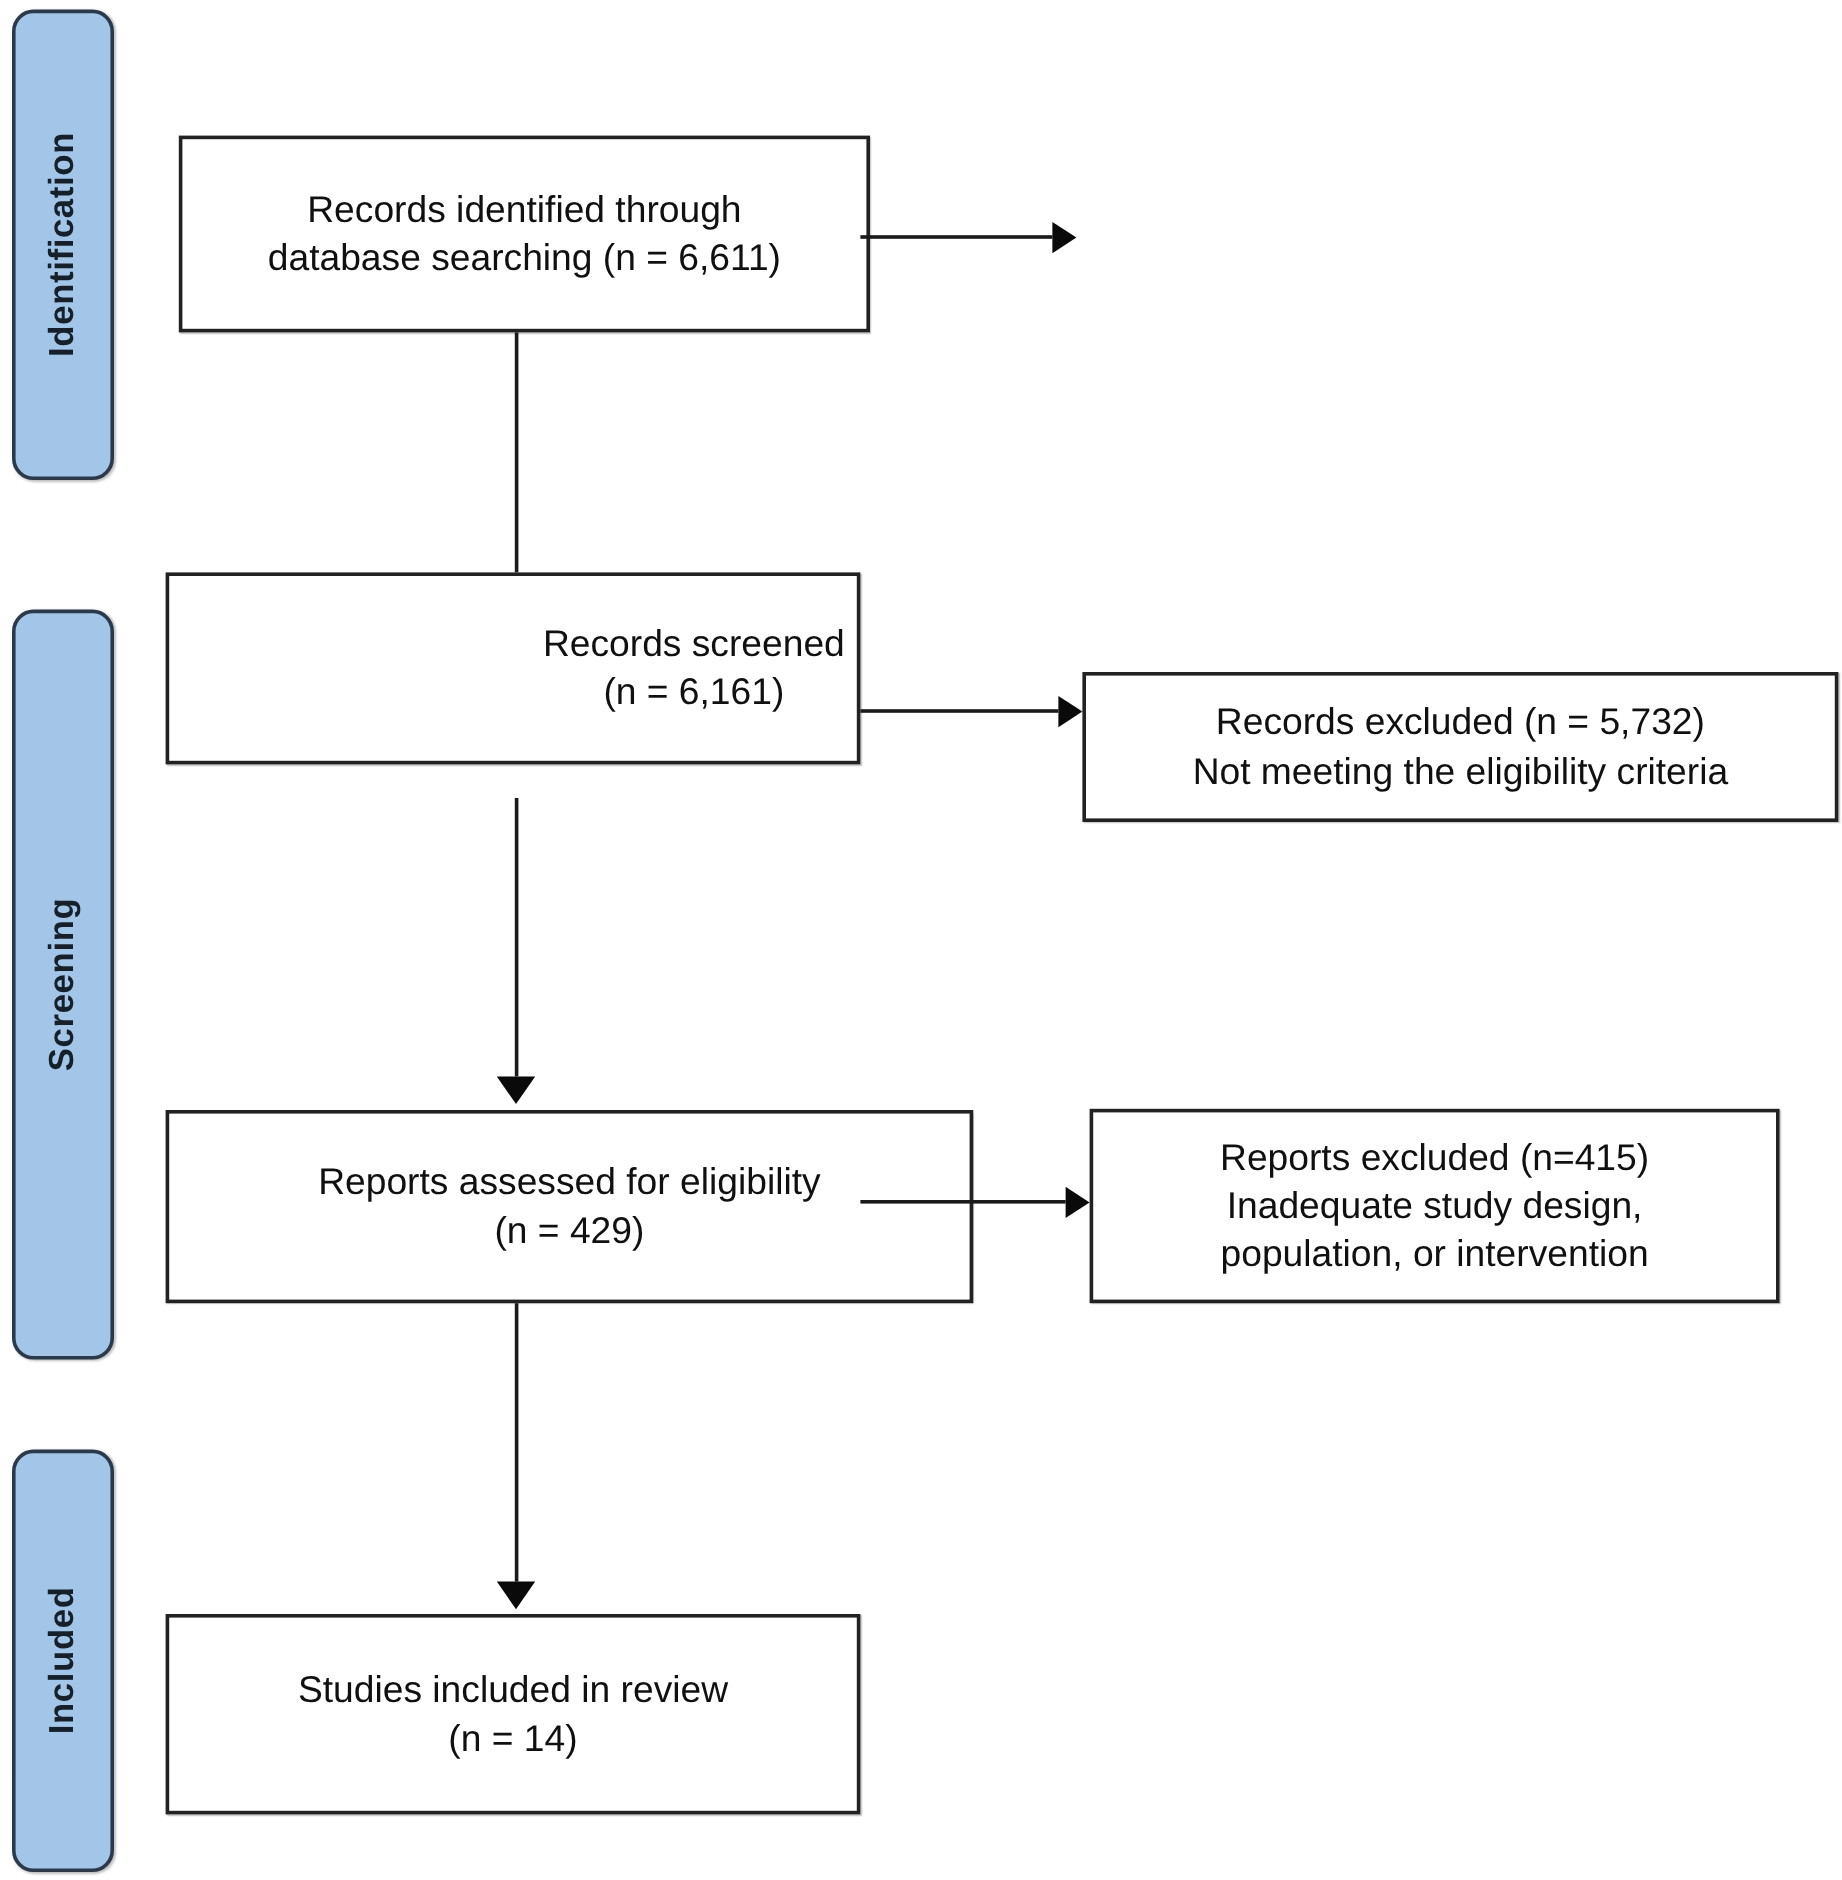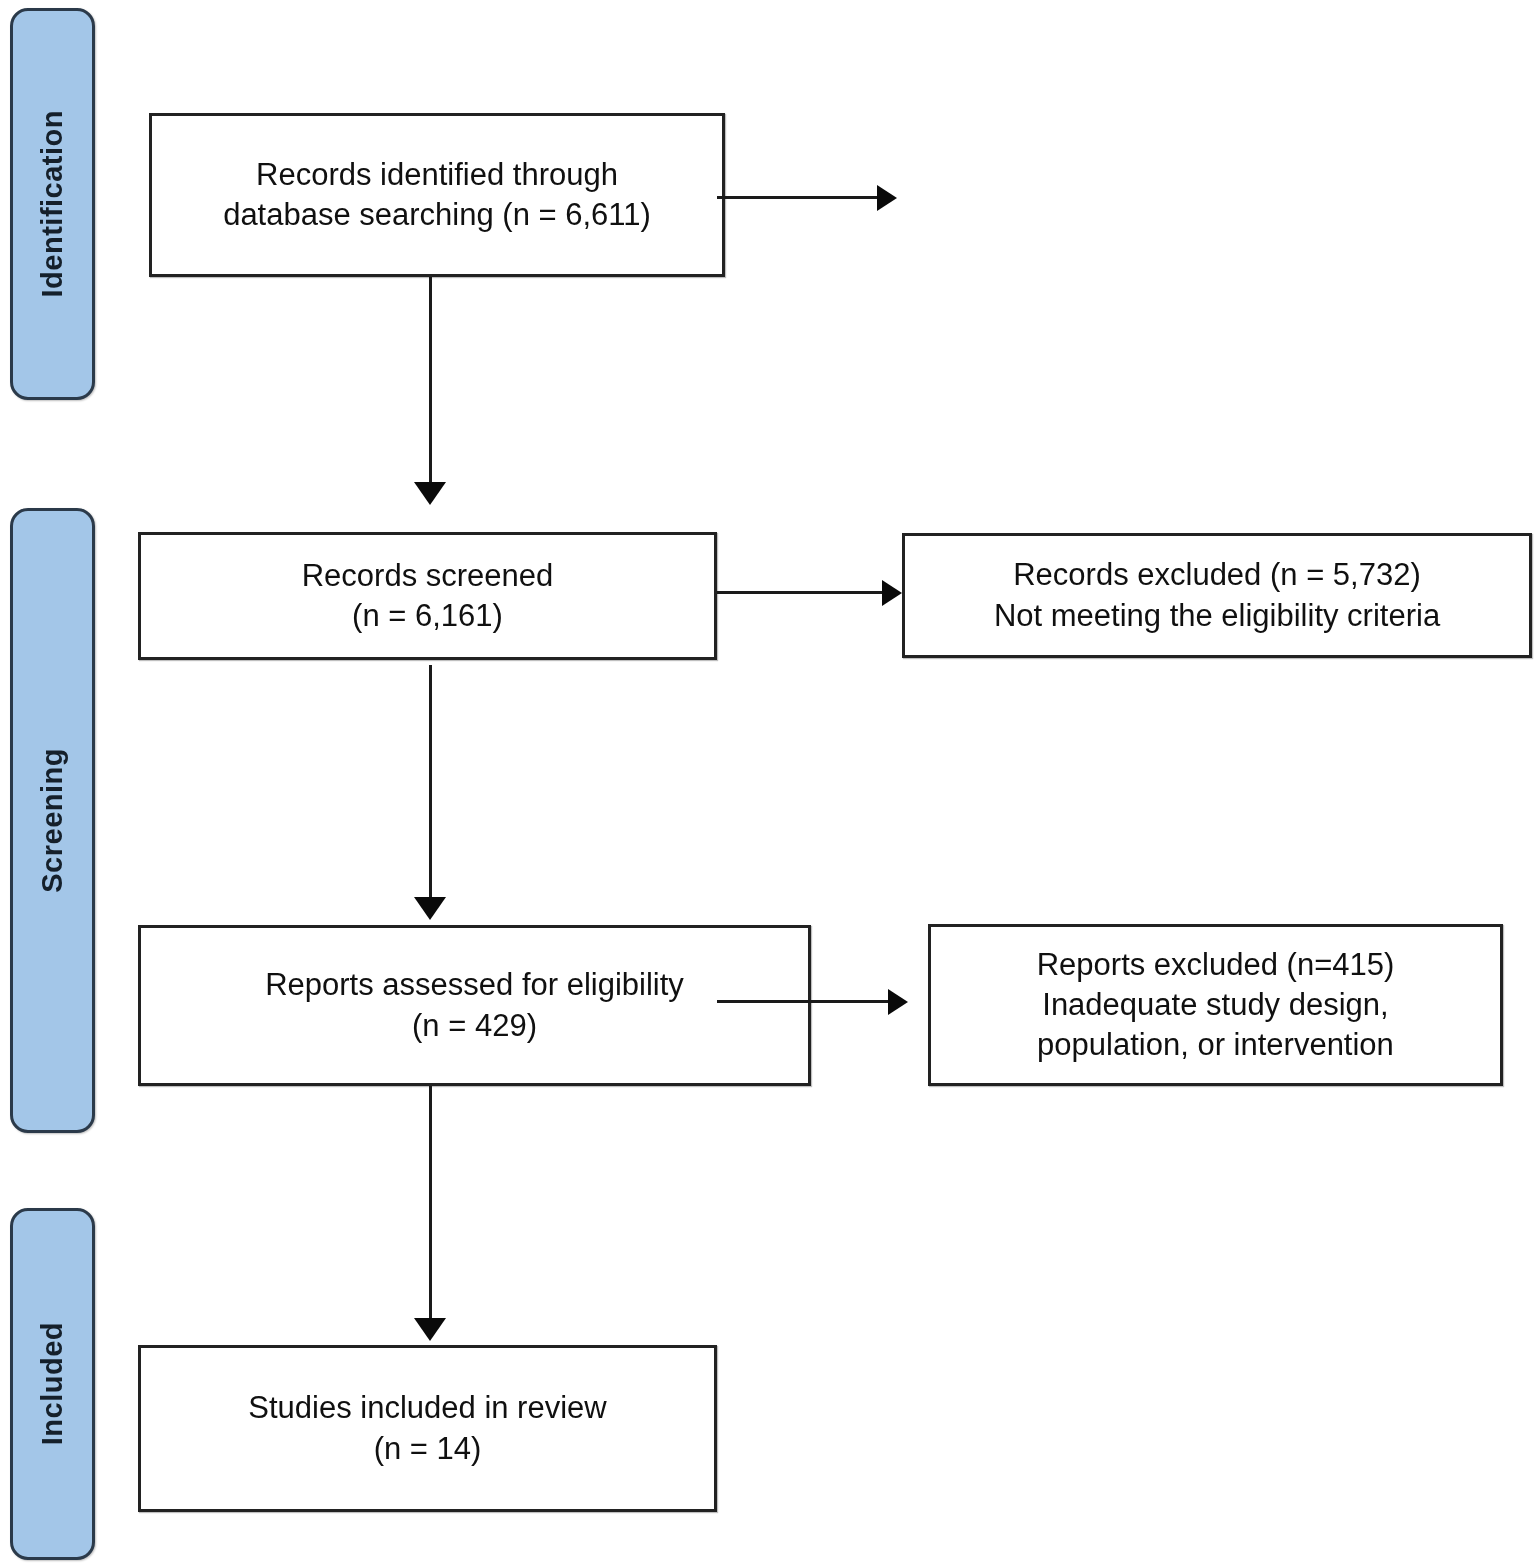--- a/index.html
+++ b/index.html
@@ -106,42 +106,42 @@
 database searching (n = 6,611)</span>
   </div>
 
 
   <div class="conn-h" style="left:717px; top:196px; width:160px;"></div>
   <div class="arrow-right" style="left:877px; top:185px;"></div>
 
   <div class="conn-v" style="left:429px; top:277px; height:205px;"></div>
   <div class="arrow-down" style="left:414px; top:482px;"></div>
 
-  <div class="flow-box" style="left:138px; top:532px; width:579px; height:128px;">
+  <div class="flow-box" style="left:138px; top:477px; width:579px; height:160px;justify-content:flex-end;">
     <span class="box-text">Records screened
 (n = 6,161)</span>
   </div>
 
-  <div class="flow-box" style="left:902px; top:533px; width:630px; height:125px;text-align:center;">
+  <div class="flow-box" style="left:902px; top:560px; width:630px; height:125px;text-align:center;">
     <span class="box-text">Records excluded (n = 5,732)
 Not meeting the eligibility criteria</span>
   </div>
 
   <div class="conn-h" style="left:717px; top:591px; width:165px;"></div>
   <div class="arrow-right" style="left:882px; top:580px;"></div>
 
   <div class="conn-v" style="left:429px; top:665px; height:232px;"></div>
   <div class="arrow-down" style="left:414px; top:897px;"></div>
 
   <div class="flow-box" style="left:138px; top:925px; width:673px; height:161px;">
     <span class="box-text">Reports assessed for eligibility
 (n = 429)</span>
   </div>
 
-  <div class="flow-box" style="left:908px; top:924px; width:575px; height:162px;margin-left:20px;">
+  <div class="flow-box" style="left:908px; top:924px; width:575px; height:162px;">
     <span class="box-text">Reports excluded (n=415)
 Inadequate study design,
 population, or intervention</span>
   </div>
 
   <div class="conn-h" style="left:717px; top:1000px; width:171px;"></div>
   <div class="arrow-right" style="left:888px; top:989px;"></div>
 
   <div class="conn-v" style="left:429px; top:1086px; height:232px;"></div>
   <div class="arrow-down" style="left:414px; top:1318px;"></div>

